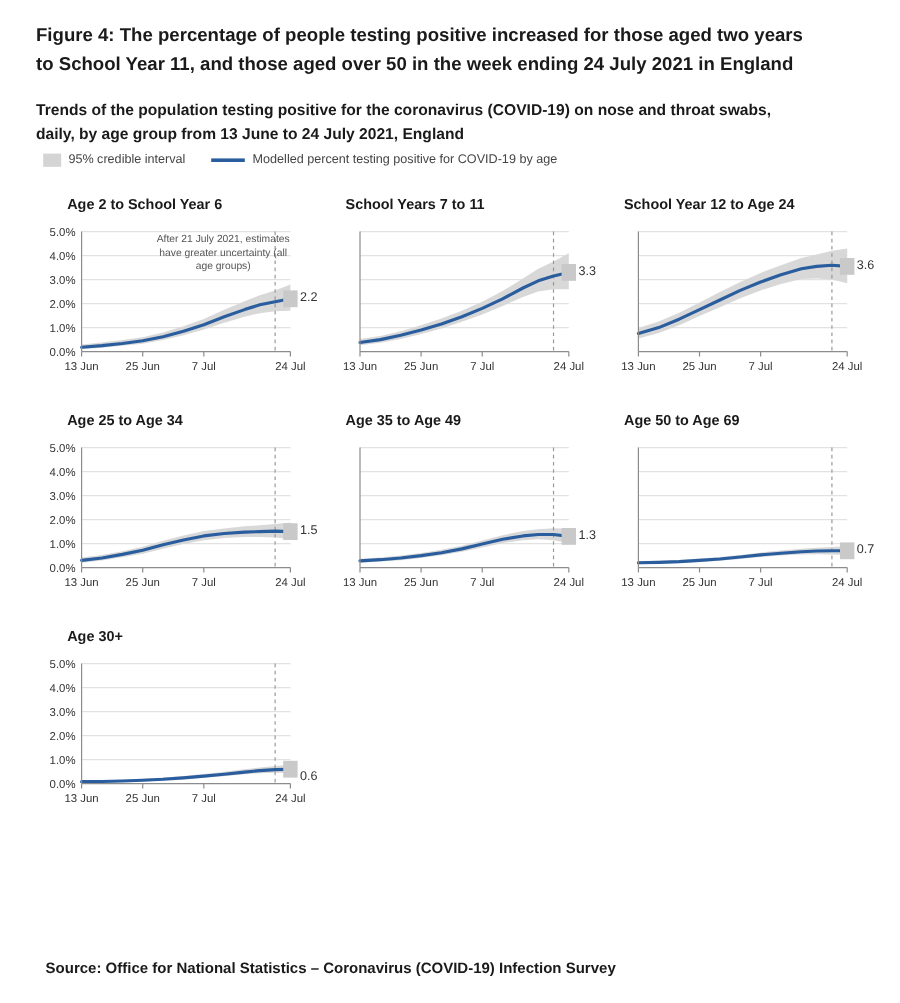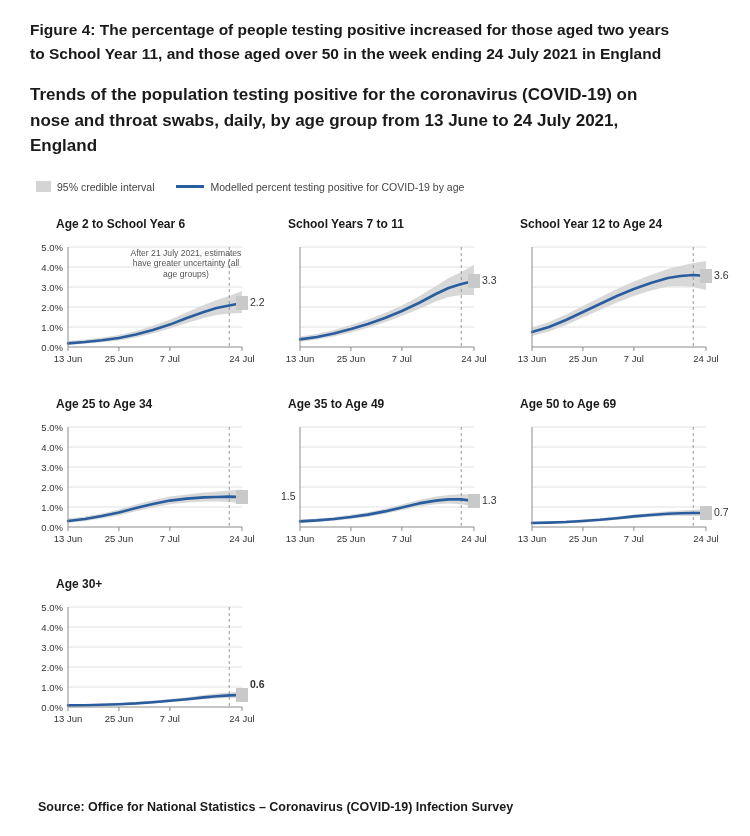--- a/index.html
+++ b/index.html
@@ -23,25 +23,25 @@
   }
   .fig-title {
     font-size: 15.5px;
     font-weight: bold;
     line-height: 1.55;
     color: #1a1a1a;
     margin: 0 0 16px 0;
     max-width: 640px;
   }
   .sub-title {
-    font-size: 17px;
+    font-size: 13px;
     font-weight: bold;
     line-height: 1.5;
     color: #1a1a1a;
-    margin: 0 0 22px 0;
+    margin: 0 0 6px 0;
     max-width: 620px;
   }
   .legend {
     display: flex;
     align-items: center;
     gap: 0;
     margin: 4px 0 8px 6px;
     font-size: 10.5px;
     color: #444444;
   }
@@ -249,21 +249,21 @@
             <text class="axis-text" x="33" y="15.5" text-anchor="end">5.0%</text>
             <line class="axisline" x1="38" y1="112" x2="38" y2="116"></line>
             <text class="axis-text" x="38" y="127" text-anchor="middle">13 Jun</text>
             <line class="axisline" x1="88.92682926829268" y1="112" x2="88.92682926829268" y2="116"></line>
             <text class="axis-text" x="88.92682926829268" y="127" text-anchor="middle">25 Jun</text>
             <line class="axisline" x1="139.85365853658536" y1="112" x2="139.85365853658536" y2="116"></line>
             <text class="axis-text" x="139.85365853658536" y="127" text-anchor="middle">7 Jul</text>
             <line class="axisline" x1="212" y1="112" x2="212" y2="116"></line>
             <text class="axis-text" x="212" y="127" text-anchor="middle">24 Jul</text>
           </svg>
-          <span class="endlabel" style="left: 220px; top: 75px; margin-left: 31px;">1.5</span>
+          <span class="endlabel" style="left: 220px; top: 75px;">1.5</span>
         </div>
       </div>
       <div class="panel">
         <div class="panel-title">Age 35 to Age 49</div>
         <div class="plot">
           <svg width="232" height="140" viewBox="0 0 232 140">
             <line class="gridline" x1="38" y1="92" x2="212" y2="92"></line>
             <line class="gridline" x1="38" y1="72" x2="212" y2="72"></line>
             <line class="gridline" x1="38" y1="52" x2="212" y2="52"></line>
             <line class="gridline" x1="38" y1="32" x2="212" y2="32"></line>
@@ -336,19 +336,19 @@
             <text class="axis-text" x="33" y="15.5" text-anchor="end">5.0%</text>
             <line class="axisline" x1="38" y1="112" x2="38" y2="116"></line>
             <text class="axis-text" x="38" y="127" text-anchor="middle">13 Jun</text>
             <line class="axisline" x1="88.92682926829268" y1="112" x2="88.92682926829268" y2="116"></line>
             <text class="axis-text" x="88.92682926829268" y="127" text-anchor="middle">25 Jun</text>
             <line class="axisline" x1="139.85365853658536" y1="112" x2="139.85365853658536" y2="116"></line>
             <text class="axis-text" x="139.85365853658536" y="127" text-anchor="middle">7 Jul</text>
             <line class="axisline" x1="212" y1="112" x2="212" y2="116"></line>
             <text class="axis-text" x="212" y="127" text-anchor="middle">24 Jul</text>
           </svg>
-          <span class="endlabel" style="left: 220px; top: 83px; font-weight: bold;">0.6</span>
+          <span class="endlabel" style="left: 220px; top: 100px;">0.6</span>
         </div>
       </div>
     </div>
 
   <div class="source">Source: Office for National Statistics – Coronavirus (COVID-19) Infection Survey</div>
 </div>
 
 </body></html>

